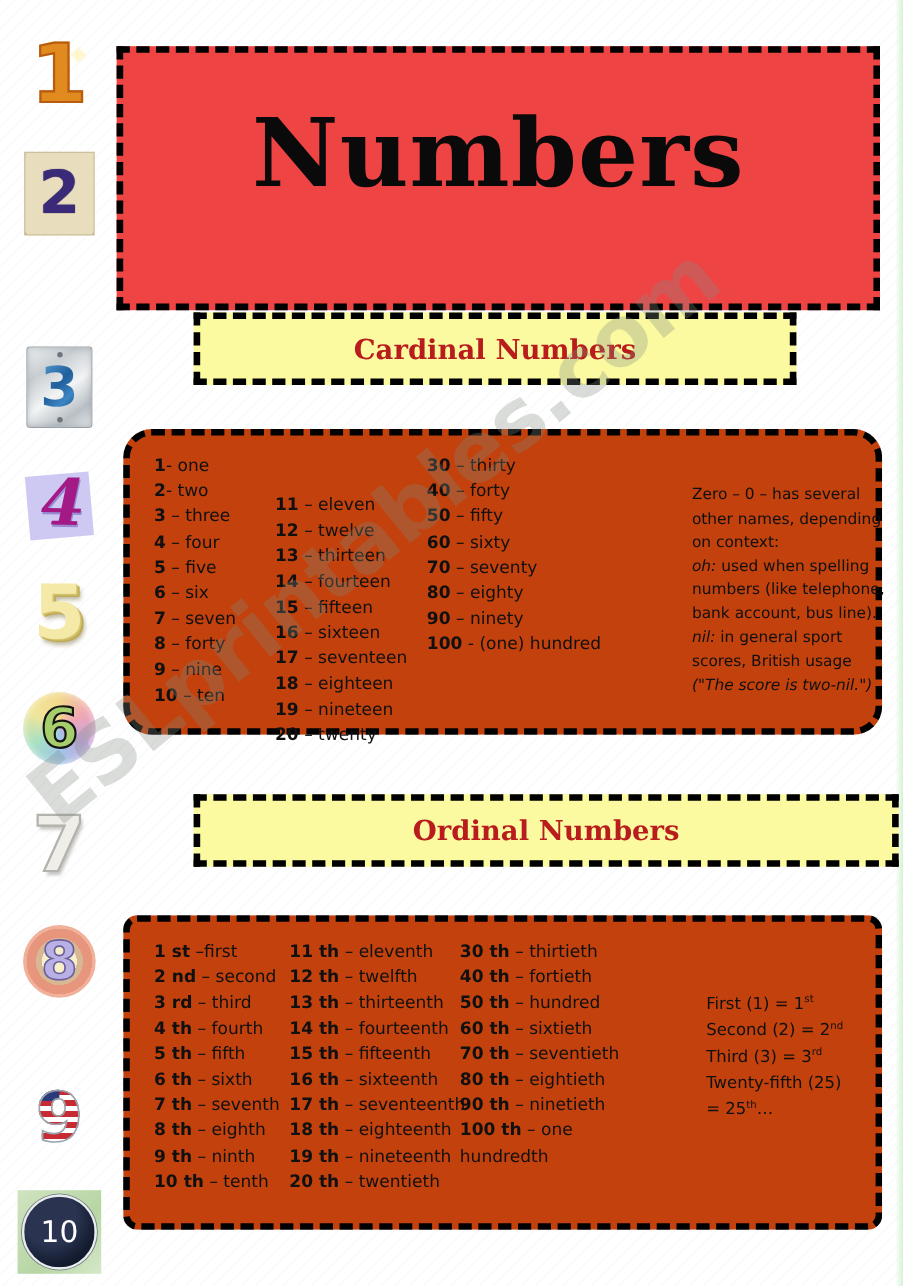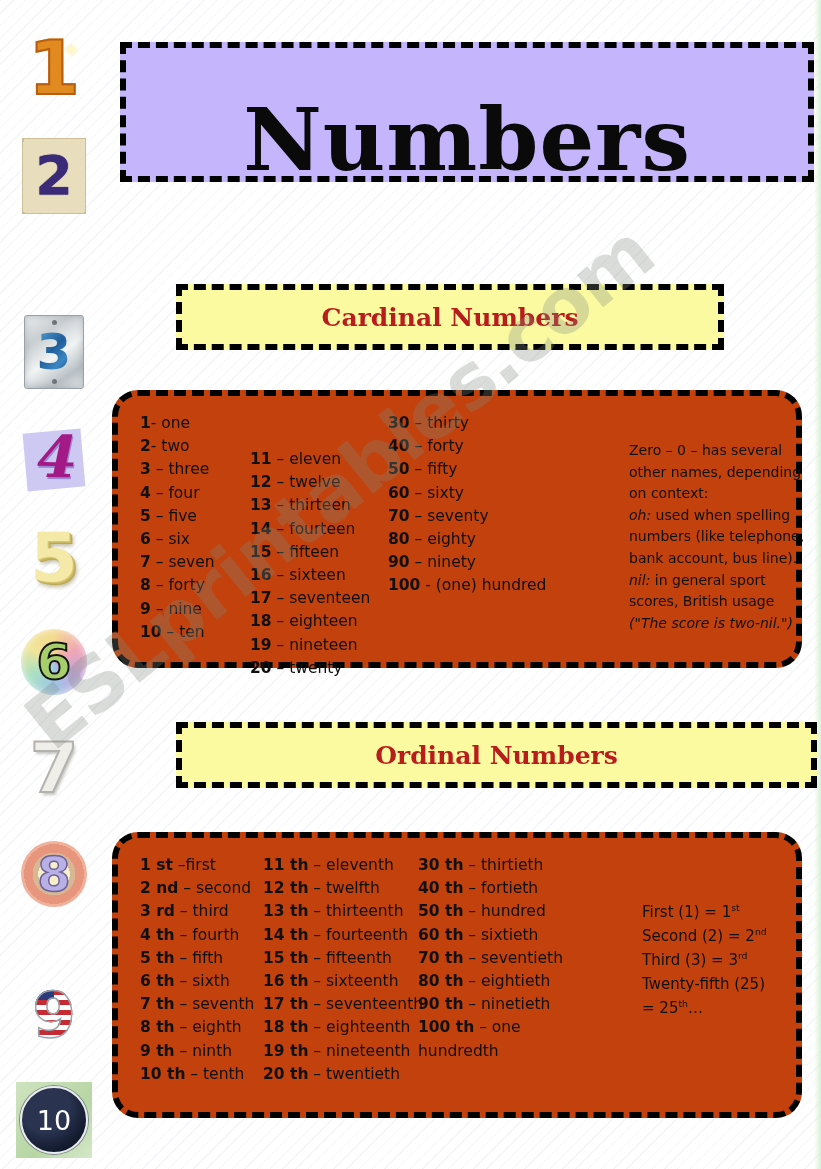--- a/index.html
+++ b/index.html
@@ -267,23 +267,22 @@
 
   
   .dashbox {
     position: absolute;
     box-sizing: border-box;
     border: 6px dashed #000000;
     z-index: 4;
   }
   .title-box {
     left: 106px; top: 42px;
-    width: 694px; height: 140px;
-    background: #c4b5fd;
-    margin-left: 14px;
+    width: 694px; height: 240px;
+    background: #ef4444;
   }
   .title-text {
     font-family: "DejaVu Serif", serif;
     font-weight: bold;
     font-size: 86px;
     color: #0a0a0a;
     text-align: center;
     line-height: 184px;
     letter-spacing: 1px;
   }
@@ -301,21 +300,21 @@
     color: #b91c1c;
     text-align: center;
     line-height: 56px;
   }
 
   .content-box {
     background: #c2410c;
     border-radius: 26px;
   }
   .box-cardinal { left: 112px; top: 390px; width: 690px; height: 278px; }
-  .box-ordinal  { left: 112px; top: 832px; width: 690px; height: 286px; }
+  .box-ordinal  { left: 112px; top: 832px; width: 690px; height: 286px; border-radius: 13px; }
 
   
   .cols {
     position: absolute;
     inset: 0;
     padding: 16px 0 0 22px;
     box-sizing: border-box;
   }
   .col {
     position: absolute;

